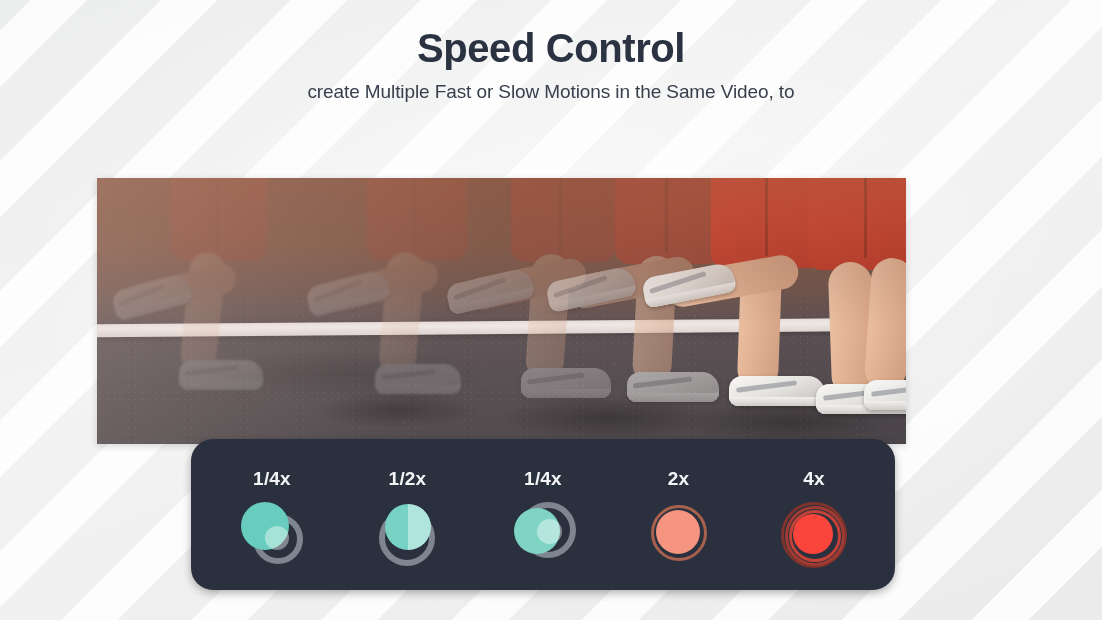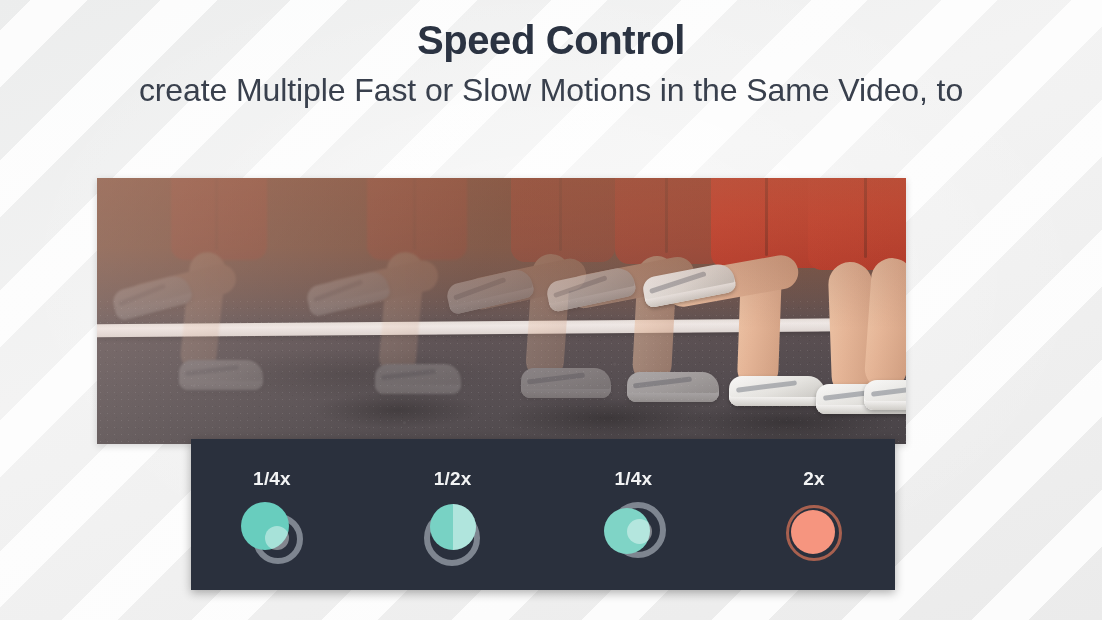--- a/index.html
+++ b/index.html
@@ -24,27 +24,27 @@
       linear-gradient(160deg,#eceded 0%,#f3f3f3 40%,#ebebeb 100%);
   }
   #bg-vignette{
     position:absolute;inset:0;
     background:radial-gradient(ellipse at 50% 45%, rgba(255,255,255,0.55) 0%, rgba(255,255,255,0) 70%);
   }
 
   
   #header{position:absolute;left:0;top:0;width:1102px;text-align:center;}
   #page-title{
-    margin:0;padding-top:17px;
+    margin:8px;padding-top:17px;
     font-size:40px;font-weight:bold;letter-spacing:-0.4px;
     color:#2b3342;line-height:1.15;
   }
   #page-subtitle{
     margin:6px auto 8px;width:880px;
-    font-size:32px;font-weight:400;color:#39404d;
+    font-size:19px;font-weight:400;color:#39404d;
     line-height:1.32;letter-spacing:-0.1px;
   }
   #page-subtitle span{display:block;}
 
   
   #photo-card{
     position:absolute;left:97px;top:178px;width:809px;height:266px;
     overflow:hidden;
     box-shadow:0 2px 7px rgba(0,0,0,0.16);
     background:#6d4a3a;
@@ -124,20 +124,21 @@
   }
   .ghost{opacity:.30;filter:blur(0.7px);}
   .ghost2{opacity:.20;filter:blur(1.1px);}
   .ghost3{opacity:.52;filter:blur(0.4px);}
 
   
   #speed-panel{
     position:absolute;left:191px;top:439px;width:704px;height:151px;
     background:#2a303d;
     box-shadow:0 3px 9px rgba(0,0,0,.30);
+    border-radius:22px;
   }
   #speed-list{
     position:absolute;inset:0;
     display:flex;align-items:flex-start;justify-content:space-between;
     padding:29px 44px 0 44px;box-sizing:border-box;
   }
   .speed-item{
     display:flex;flex-direction:column;align-items:center;
     width:74px;cursor:pointer;
   }
@@ -265,15 +266,24 @@
 
     <div class="speed-item">
       <div class="speed-label">2x</div>
       <div class="dial">
         <i class="ring ring-thin" style="left:3px;top:3px;width:50px;height:50px;border-color:#a8604f;"></i>
         <i class="disc" style="left:8px;top:8px;width:44px;height:44px;background:#f6957f;"></i>
       </div>
     </div>
 
 
+    <div class="speed-item">
+      <div class="speed-label">4x</div>
+      <div class="dial">
+        <i class="ring ring-thin" style="left:-2px;top:0px;width:60px;height:60px;border-color:#7e332d;"></i>
+        <i class="ring ring-thin" style="left:2px;top:4px;width:54px;height:54px;border-color:#a03b33;"></i>
+        <i class="ring ring-thin" style="left:6px;top:8px;width:46px;height:46px;border-color:#c24238;"></i>
+        <i class="disc" style="left:10px;top:12px;width:40px;height:40px;background:#f9453c;"></i>
+      </div>
+    </div>
 
   </div>
 </div>
 
 </body></html>

